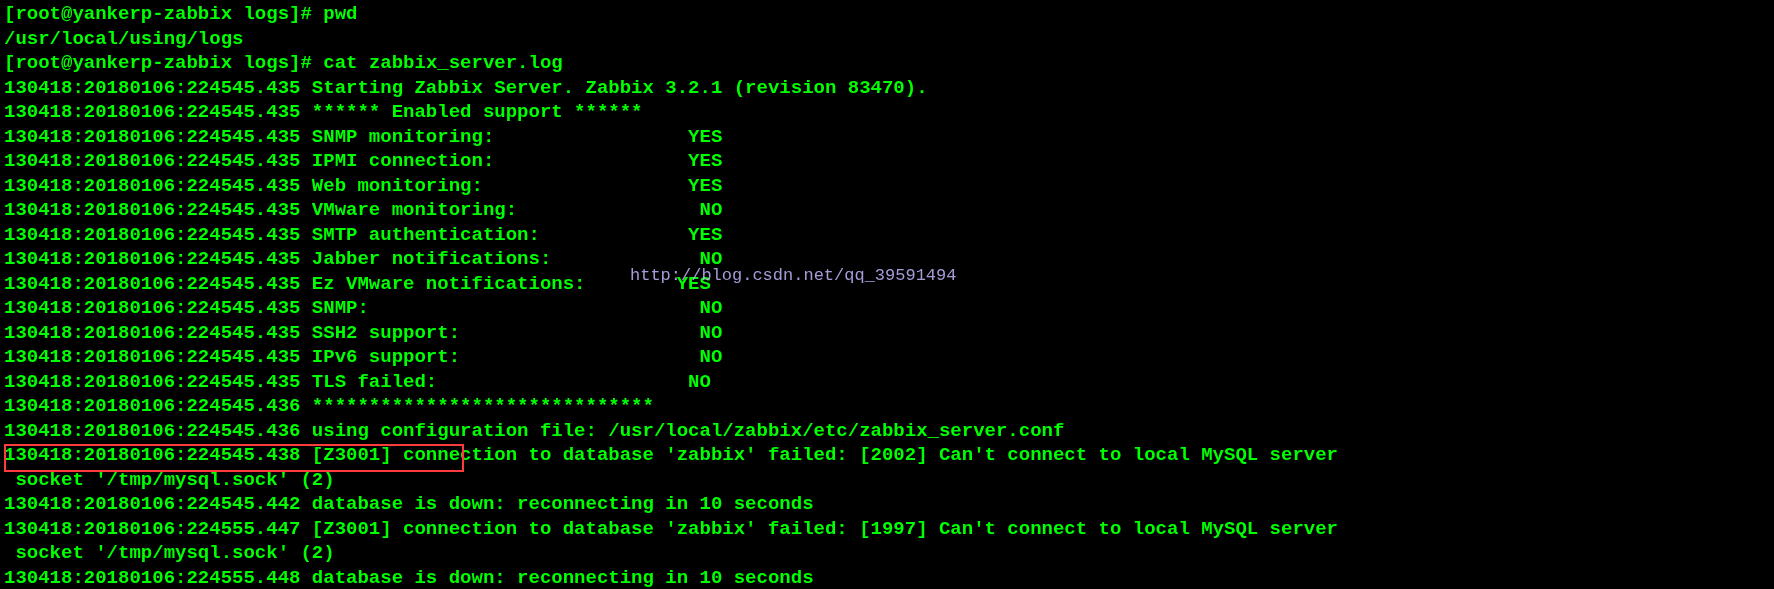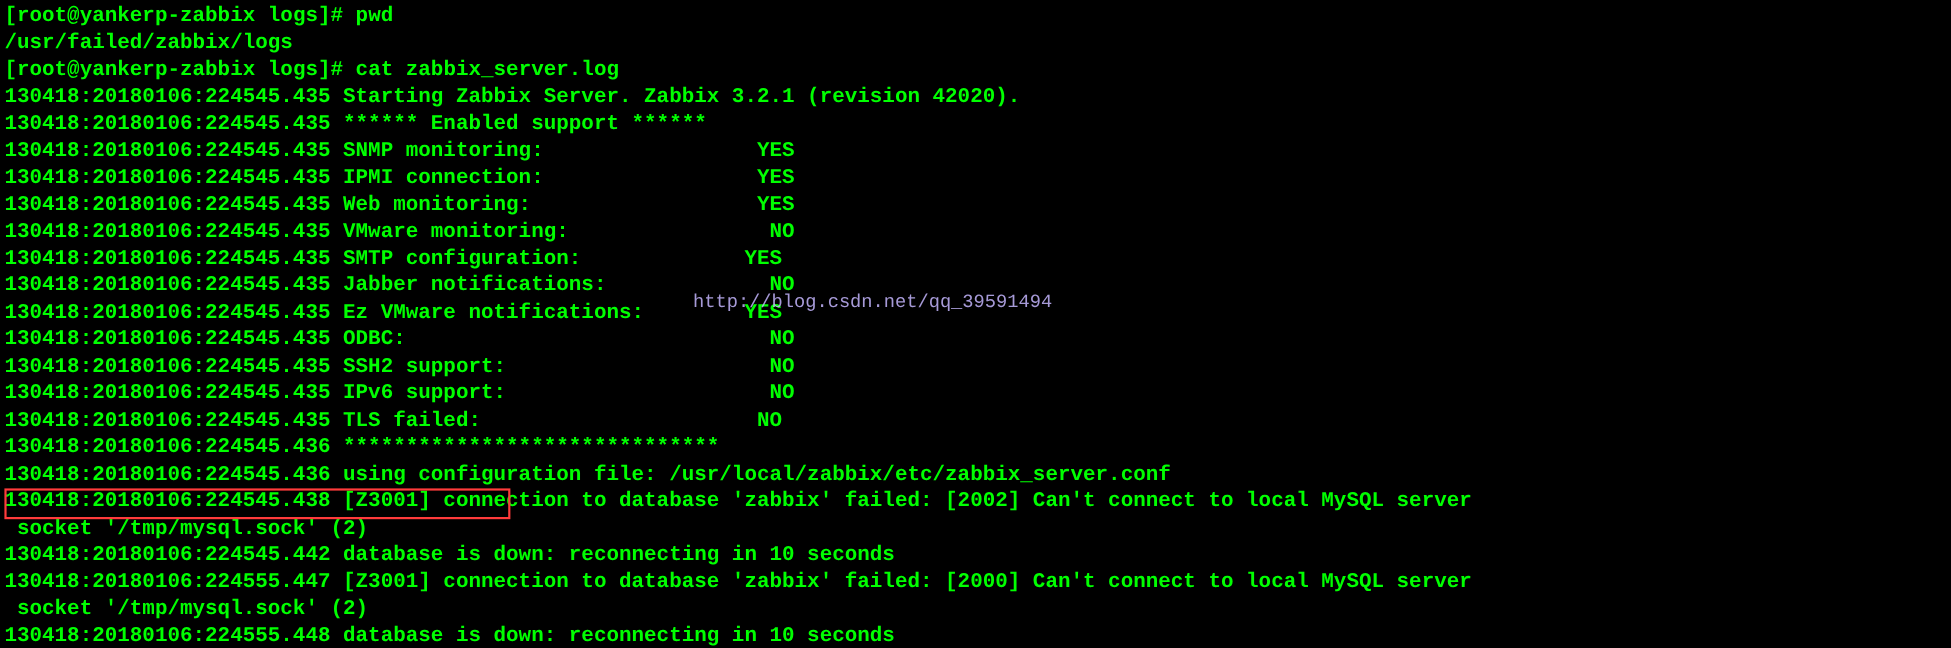--- a/index.html
+++ b/index.html
@@ -36,41 +36,41 @@
     position: absolute;
     border: 2px solid #ff3b3b;
     pointer-events: none;
     box-sizing: border-box;
   }
 </style>
 </head>
 <body>
 
 <pre class="terminal"><span><span>[</span><span>root@yankerp-zabbix </span><span>logs</span><span>]# </span><span>pwd</span></span>
-<span>/usr/failed/zabbix/logs</span>
+<span>/usr/local/using/logs</span>
 <span><span>[</span><span>root@yankerp-zabbix </span><span>logs</span><span>]# </span><span>cat zabbix_server.log</span></span>
-<span>130418:20180106:224545.435 Starting Zabbix Server. Zabbix 3.2.1 (revision 42020).</span>
+<span>130418:20180106:224545.435 Starting Zabbix Server. Zabbix 3.2.1 (revision 83470).</span>
 <span>130418:20180106:224545.435 ****** Enabled support ******</span>
 <span>130418:20180106:224545.435 SNMP monitoring:                 YES</span>
 <span>130418:20180106:224545.435 IPMI connection:                 YES</span>
 <span>130418:20180106:224545.435 Web monitoring:                  YES</span>
 <span>130418:20180106:224545.435 VMware monitoring:                NO</span>
-<span>130418:20180106:224545.435 SMTP configuration:             YES</span>
+<span>130418:20180106:224545.435 SMTP authentication:             YES</span>
 <span>130418:20180106:224545.435 Jabber notifications:             NO</span>
 <span>130418:20180106:224545.435 Ez VMware notifications:        YES</span>
-<span>130418:20180106:224545.435 ODBC:                             NO</span>
+<span>130418:20180106:224545.435 SNMP:                             NO</span>
 <span>130418:20180106:224545.435 SSH2 support:                     NO</span>
 <span>130418:20180106:224545.435 IPv6 support:                     NO</span>
 <span>130418:20180106:224545.435 TLS failed:                      NO</span>
 <span>130418:20180106:224545.436 ******************************</span>
 <span>130418:20180106:224545.436 using configuration file: /usr/local/zabbix/etc/zabbix_server.conf</span>
 <span>130418:20180106:224545.438 [Z3001] connection to database 'zabbix' failed: [2002] Can't connect to local MySQL server</span>
 <span> socket '/tmp/mysql.sock' (2)</span>
 <span>130418:20180106:224545.442 database is down: reconnecting in 10 seconds</span>
-<span>130418:20180106:224555.447 [Z3001] connection to database 'zabbix' failed: [2000] Can't connect to local MySQL server</span>
+<span>130418:20180106:224555.447 [Z3001] connection to database 'zabbix' failed: [1997] Can't connect to local MySQL server</span>
 <span> socket '/tmp/mysql.sock' (2)</span>
 <span>130418:20180106:224555.448 database is down: reconnecting in 10 seconds</span>
 
 
 </pre>
 
 <div class="watermark">http://blog.csdn.net/qq_39591494</div>
 
 <div class="highlight-box" style="top:444px;left:4px;width:460px;height:28px;"></div>
 

